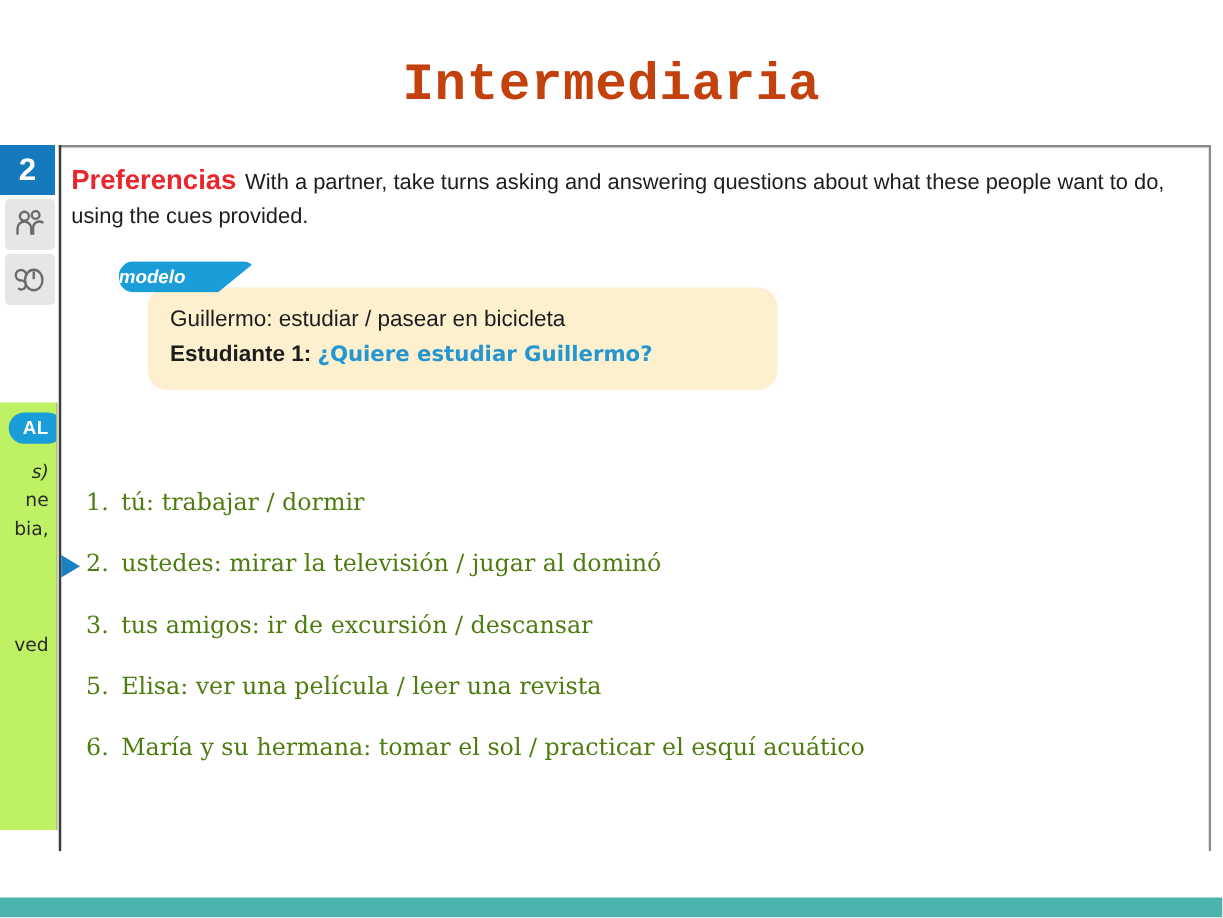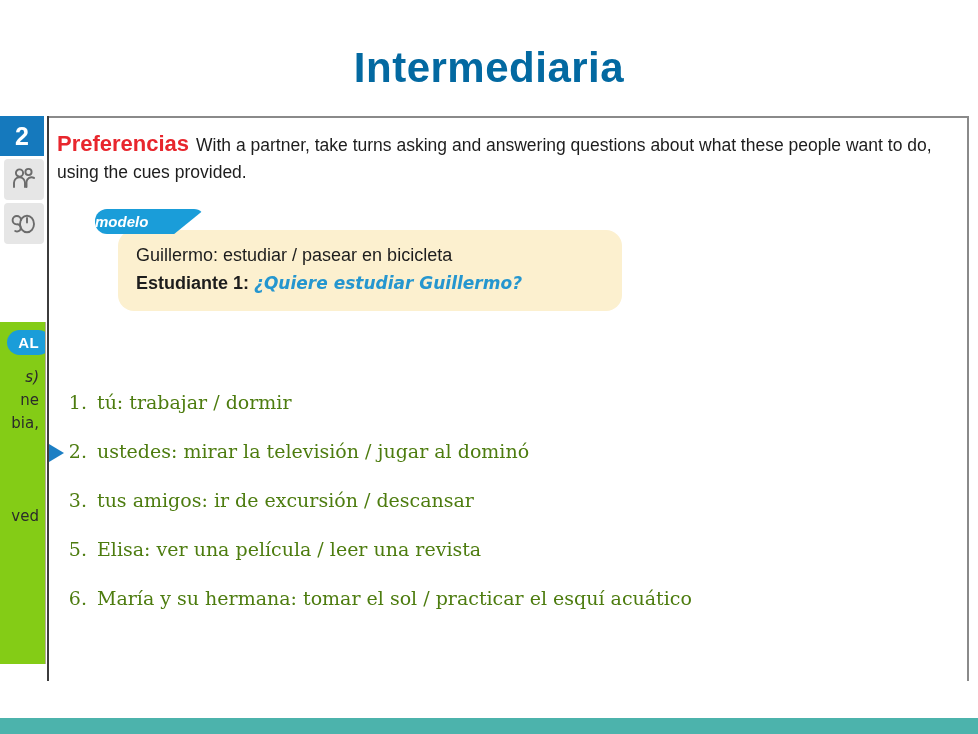--- a/index.html
+++ b/index.html
@@ -15,26 +15,26 @@
     font-family: "Liberation Sans", sans-serif;
   }
 
   
   #slide-title {
     position: absolute;
     top: 44px;
     left: 0;
     width: 978px;
     text-align: center;
-    font-family: Liberation Sans, sans-serif;
+    font-family: Liberation Mono, monospace;
     font-weight: bold;
     font-size: 42px;
     line-height: 48px;
     letter-spacing: 0.5px;
-    color: #0369a1;
+    color: #c2410c;
     white-space: nowrap;
   }
 
   
   #textbook-page {
     position: absolute;
     left: 0;
     top: 116px;
     width: 969px;
     height: 565px;
@@ -101,21 +101,21 @@
   #rail-icon-digital{ top: 87px; }
   .rail-icon svg { display:block; margin: 6px auto 0 auto; }
 
   
   #side-note {
     position: absolute;
     left: 0;
     top: 206px;
     width: 45px;
     height: 342px;
-    background: #84cc16;
+    background: #bef264;
     border-right: 1px solid #b9b09a;
     overflow: hidden;
   }
   #side-note-pill {
     position: absolute;
     right: -6px;
     top: 8px;
     height: 25px;
     min-width: 44px;
     background: #1a9dd9;
@@ -205,21 +205,20 @@
   }
   .modelo-line {
     font-size: 18px;
     line-height: 28px;
     color: #1d1d1d;
     white-space: nowrap;
   }
   .modelo-speaker { font-weight: bold; }
   .modelo-answer {
     color: #2596cf;
-    font-style: italic;
     font-weight: bold;
     font-family: "DejaVu Sans", sans-serif;
     font-size: 17px;
   }
 
   
   #cue-list {
     position: absolute;
     left: 0;
     top: 262px;

